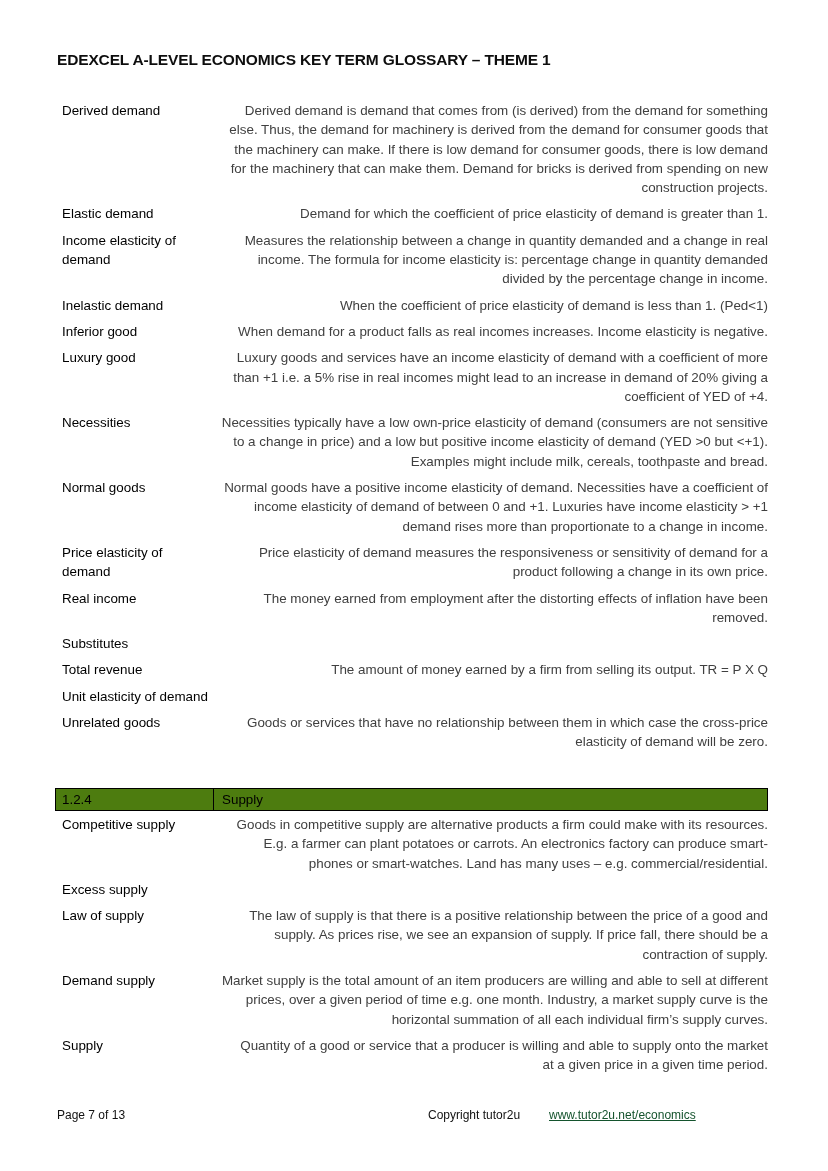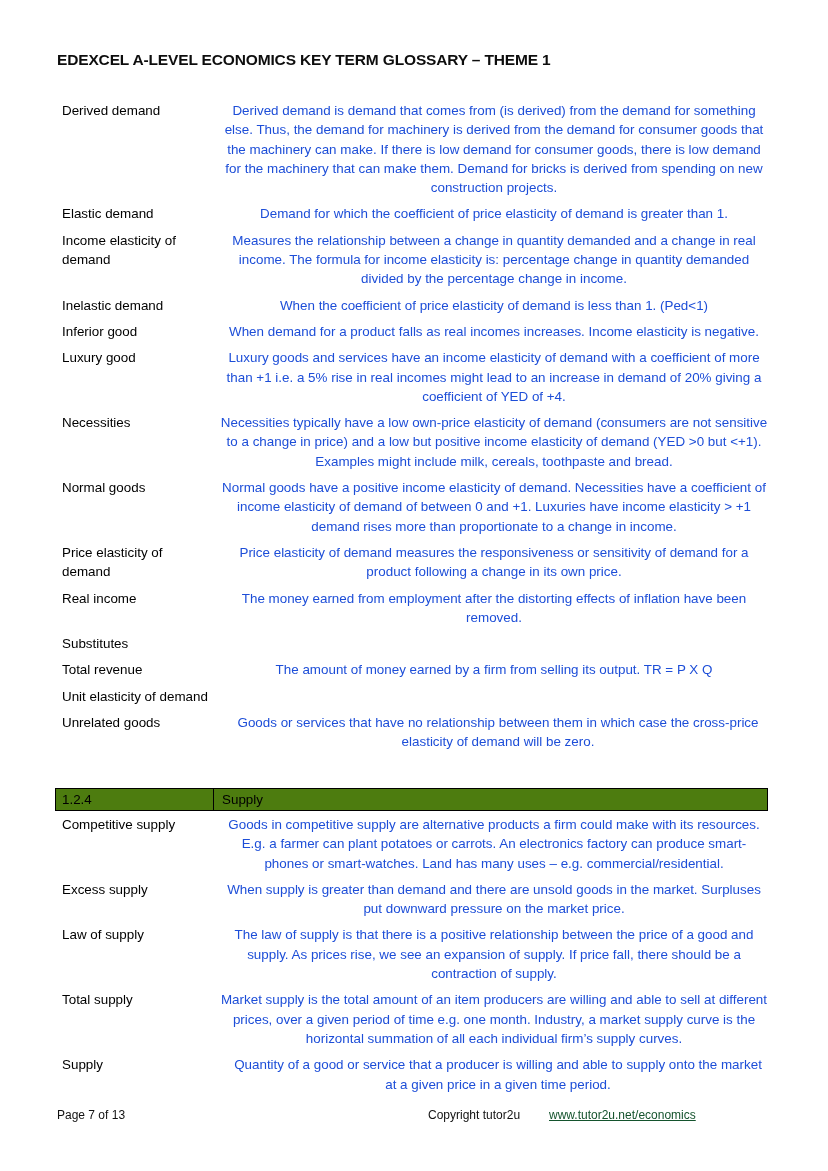--- a/index.html
+++ b/index.html
@@ -62,22 +62,22 @@
     font-size: 13.4px;
     font-weight: normal;
     line-height: 19.3px;
     color: #000;
   }
   .definition {
     flex: 1 1 auto;
     font-size: 13.4px;
     font-weight: normal;
     line-height: 19.3px;
-    color: #1d4ed8;
-    text-align: center;
+    color: #404040;
+    text-align: right;
   }
 
   
   .section-box {
     position: absolute;
     left: 55px;
     top: 788px;
     width: 713px;
     height: 23px;
     border: 1px solid #000000;
@@ -209,28 +209,27 @@
     <div class="section-name">Supply</div>
   </div>
 
   <div class="glossary" id="glossary-two">
       <div class="row">
         <div class="term">Competitive supply</div>
         <div class="definition">Goods in competitive supply are alternative products a firm could make with its resources. E.g. a farmer can plant potatoes or carrots. An electronics factory can produce smart-phones or smart-watches. Land has many uses – e.g. commercial/residential.</div>
       </div>
       <div class="row">
         <div class="term">Excess supply</div>
-        <div class="definition">When supply is greater than demand and there are unsold goods in the market. Surpluses put downward pressure on the market price.</div>
       </div>
       <div class="row">
         <div class="term">Law of supply</div>
         <div class="definition">The law of supply is that there is a positive relationship between the price of a good and supply. As prices rise, we see an expansion of supply. If price fall, there should be a contraction of supply.</div>
       </div>
       <div class="row">
-        <div class="term">Total supply</div>
+        <div class="term">Demand supply</div>
         <div class="definition">Market supply is the total amount of an item producers are willing and able to sell at different prices, over a given period of time e.g. one month. Industry, a market supply curve is the horizontal summation of all each individual firm’s supply curves.</div>
       </div>
       <div class="row">
         <div class="term">Supply</div>
         <div class="definition">Quantity of a good or service that a producer is willing and able to supply onto the market at a given price in a given time period.</div>
       </div>
     </div>
 
   <div class="footer">
     <div class="footer-left">Page 7 of 13</div>

